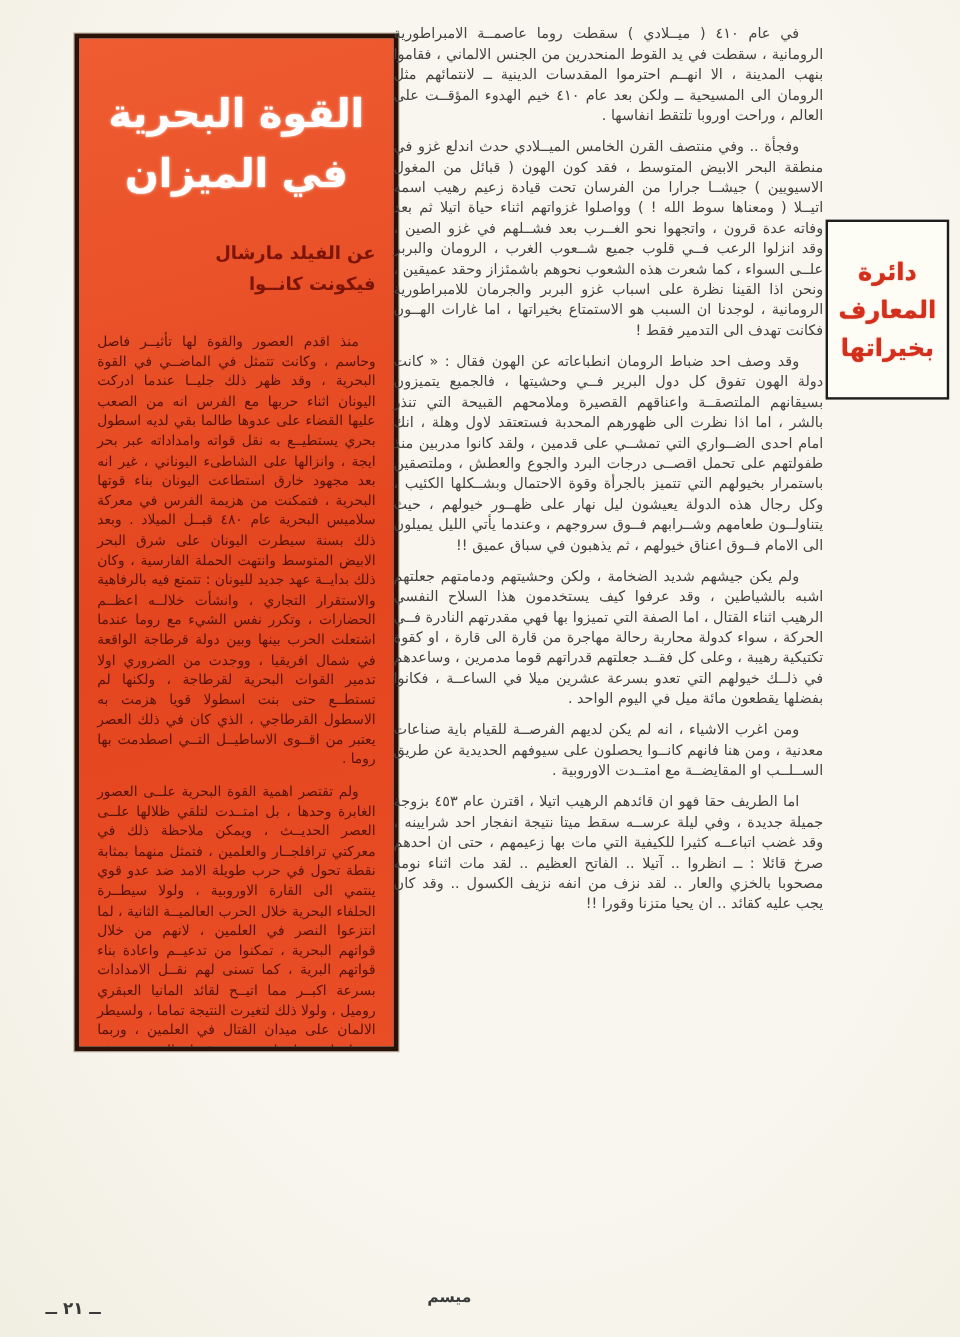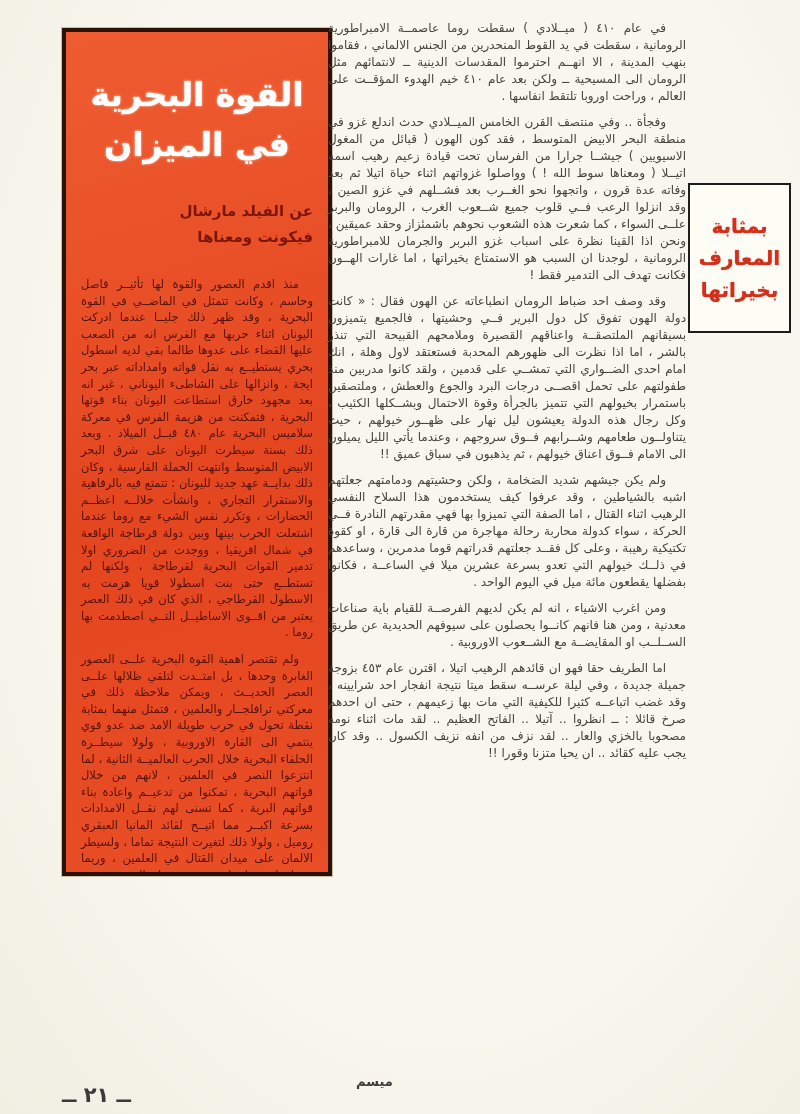--- a/index.html
+++ b/index.html
@@ -47,58 +47,58 @@
   }
   
   .article{
     position:absolute;left:328px;top:20px;width:358px;
     direction:rtl;color:#46443f;font-size:12px;line-height:17px;
     text-align:justify;
   }
   .article p{margin:0 0 9px;text-indent:20px;}
   .page-number{
     position:absolute;left:38px;top:1083px;color:#3a3a3a;
-    font-size:21px;font-weight:bold;letter-spacing:1px;direction:rtl;margin-left:24px;
+    font-size:14px;font-weight:bold;letter-spacing:1px;direction:rtl;
   }
   .signature{
     position:absolute;left:356px;top:1074px;color:#3c3c3c;
     font-size:13px;font-weight:bold;direction:rtl;
   }
 </style>
 </head>
 <body>
 
 <div class="page">
 
   <aside class="sidebar">
     <div class="sidebar-title">
       <div>القوة البحرية</div>
       <div>في الميزان</div>
     </div>
     <div class="sidebar-byline">
       <div>عن الفيلد مارشال</div>
-      <div>فيكونت ومعناها</div>
+      <div>فيكونت كانــوا</div>
     </div>
     <div class="sidebar-body">
       <p>منذ اقدم العصور والقوة لها تأثيــر فاصل وحاسم ، وكانت تتمثل في الماضــي في القوة البحرية ، وقد ظهر ذلك جليــا عندما ادركت اليونان اثناء حربها مع الفرس انه من الصعب عليها القضاء على عدوها طالما بقي لديه اسطول بحري يستطيــع به نقل قواته وامداداته عبر بحر ايجة ، وانزالها على الشاطىء اليوناني ، غير انه بعد مجهود خارق استطاعت اليونان بناء قوتها البحرية ، فتمكنت من هزيمة الفرس في معركة سلاميس البحرية عام ٤٨٠ قبــل الميلاد . وبعد ذلك بسنة سيطرت اليونان على شرق البحر الابيض المتوسط وانتهت الحملة الفارسية ، وكان ذلك بدايــة عهد جديد لليونان : تتمتع فيه بالرفاهية والاستقرار التجاري ، وانشأت خلالــه اعظــم الحضارات ، وتكرر نفس الشيء مع روما عندما اشتعلت الحرب بينها وبين دولة قرطاجة الواقعة في شمال افريقيا ، ووجدت من الضروري اولا تدمير القوات البحرية لقرطاجة ، ولكنها لم تستطــع حتى بنت اسطولا قويا هزمت به الاسطول القرطاجي ، الذي كان في ذلك العصر يعتبر من اقــوى الاساطيــل التــي اصطدمت بها روما .</p>
       <p>ولم تقتصر اهمية القوة البحرية علــى العصور الغابرة وحدها ، بل امتــدت لتلقي ظلالها علــى العصر الحديــث ، ويمكن ملاحظة ذلك في معركتي ترافلجــار والعلمين ، فتمثل منهما بمثابة نقطة تحول في حرب طويلة الامد ضد عدو قوي ينتمي الى القارة الاوروبية ، ولولا سيطــرة الحلفاء البحرية خلال الحرب العالميــة الثانية ، لما انتزعوا النصر في العلمين ، لانهم من خلال قواتهم البحرية ، تمكنوا من تدعيــم واعادة بناء قواتهم البرية ، كما تسنى لهم نقــل الامدادات بسرعة اكبــر مما اتيــح لقائد المانيا العبقري روميل ، ولولا ذلك لتغيرت النتيجة تماما ، ولسيطر الالمان على ميدان القتال في العلمين ، وربما سيطروا بعدها على مصر وقنــاة الســويس ثم الشرق الاوسط باكمله .</p>
     </div>
   </aside>
 
   <div class="side-label">
-    <div class="label-line">بمثابة</div>
+    <div class="label-line">دائرة</div>
     <div class="label-line">المعارف</div>
     <div class="label-line">بخيراتها</div>
   </div>
 
   <main class="article">
     <p>في عام ٤١٠ ( ميــلادي ) سقطت روما عاصمــة الامبراطورية الرومانية ، سقطت في يد القوط المنحدرين من الجنس الالماني ، فقاموا بنهب المدينة ، الا انهــم احترموا المقدسات الدينية ــ لانتمائهم مثل الرومان الى المسيحية ــ ولكن بعد عام ٤١٠ خيم الهدوء المؤقــت على العالم ، وراحت اوروبا تلتقط انفاسها .</p>
     <p>وفجأة .. وفي منتصف القرن الخامس الميــلادي حدث اندلع غزو في منطقة البحر الابيض المتوسط ، فقد كون الهون ( قبائل من المغول الاسيويين ) جيشــا جرارا من الفرسان تحت قيادة زعيم رهيب اسمه اتيــلا ( ومعناها سوط الله ! ) وواصلوا غزواتهم اثناء حياة اتيلا ثم بعد وفاته عدة قرون ، واتجهوا نحو الغــرب بعد فشــلهم في غزو الصين ، وقد انزلوا الرعب فــي قلوب جميع شــعوب الغرب ، الرومان والبربر علــى السواء ، كما شعرت هذه الشعوب نحوهم باشمئزاز وحقد عميقين ، ونحن اذا القينا نظرة على اسباب غزو البربر والجرمان للامبراطورية الرومانية ، لوجدنا ان السبب هو الاستمتاع بخيراتها ، اما غارات الهــون فكانت تهدف الى التدمير فقط !</p>
     <p>وقد وصف احد ضباط الرومان انطباعاته عن الهون فقال : « كانت دولة الهون تفوق كل دول البرير فــي وحشيتها ، فالجميع يتميزون بسيقانهم الملتصقــة واعناقهم القصيرة وملامحهم القبيحة التي تنذر بالشر ، اما اذا نظرت الى ظهورهم المحدبة فستعتقد لاول وهلة ، انك امام احدى الضــواري التي تمشــي على قدمين ، ولقد كانوا مدربين منذ طفولتهم على تحمل اقصــى درجات البرد والجوع والعطش ، وملتصقين باستمرار بخيولهم التي تتميز بالجرأة وقوة الاحتمال وبشــكلها الكئيب ، وكل رجال هذه الدولة يعيشون ليل نهار على ظهــور خيولهم ، حيث يتناولــون طعامهم وشــرابهم فــوق سروجهم ، وعندما يأتي الليل يميلون الى الامام فــوق اعناق خيولهم ، ثم يذهبون في سباق عميق !!</p>
     <p>ولم يكن جيشهم شديد الضخامة ، ولكن وحشيتهم ودمامتهم جعلتهم اشبه بالشياطين ، وقد عرفوا كيف يستخدمون هذا السلاح النفسي الرهيب اثناء القتال ، اما الصفة التي تميزوا بها فهي مقدرتهم النادرة فــي الحركة ، سواء كدولة محاربة رحالة مهاجرة من قارة الى قارة ، او كقوة تكتيكية رهيبة ، وعلى كل فقــد جعلتهم قدراتهم قوما مدمرين ، وساعدهم في ذلــك خيولهم التي تعدو بسرعة عشرين ميلا في الساعــة ، فكانوا بفضلها يقطعون مائة ميل في اليوم الواحد .</p>
-    <p>ومن اغرب الاشياء ، انه لم يكن لديهم الفرصــة للقيام باية صناعات معدنية ، ومن هنا فانهم كانــوا يحصلون على سيوفهم الحديدية عن طريق الســلــب او المقايضــة مع الشــعوب الاوروبية .</p>
+    <p>ومن اغرب الاشياء ، انه لم يكن لديهم الفرصــة للقيام باية صناعات معدنية ، ومن هنا فانهم كانــوا يحصلون على سيوفهم الحديدية عن طريق الســلــب او المقايضــة مع امتــدت الاوروبية .</p>
     <p>اما الطريف حقا فهو ان قائدهم الرهيب اتيلا ، اقترن عام ٤٥٣ بزوجة جميلة جديدة ، وفي ليلة عرســه سقط ميتا نتيجة انفجار احد شرايينه ، وقد غضب اتباعــه كثيرا للكيفية التي مات بها زعيمهم ، حتى ان احدهم صرخ قائلا : ــ انظروا .. آتيلا .. الفاتح العظيم .. لقد مات اثناء نومه مصحوبا بالخزي والعار .. لقد نزف من انفه نزيف الكسول .. وقد كان يجب عليه كقائد .. ان يحيا متزنا وقورا !!</p>
   </main>
 
   <div class="page-number">ــ ٢١ ــ</div>
   <div class="signature">ميسم</div>
 
 </div>
 
 </body></html>

